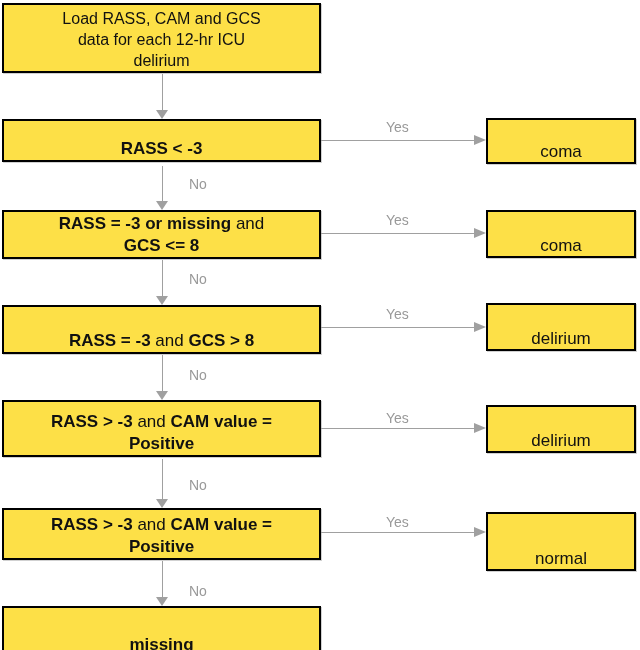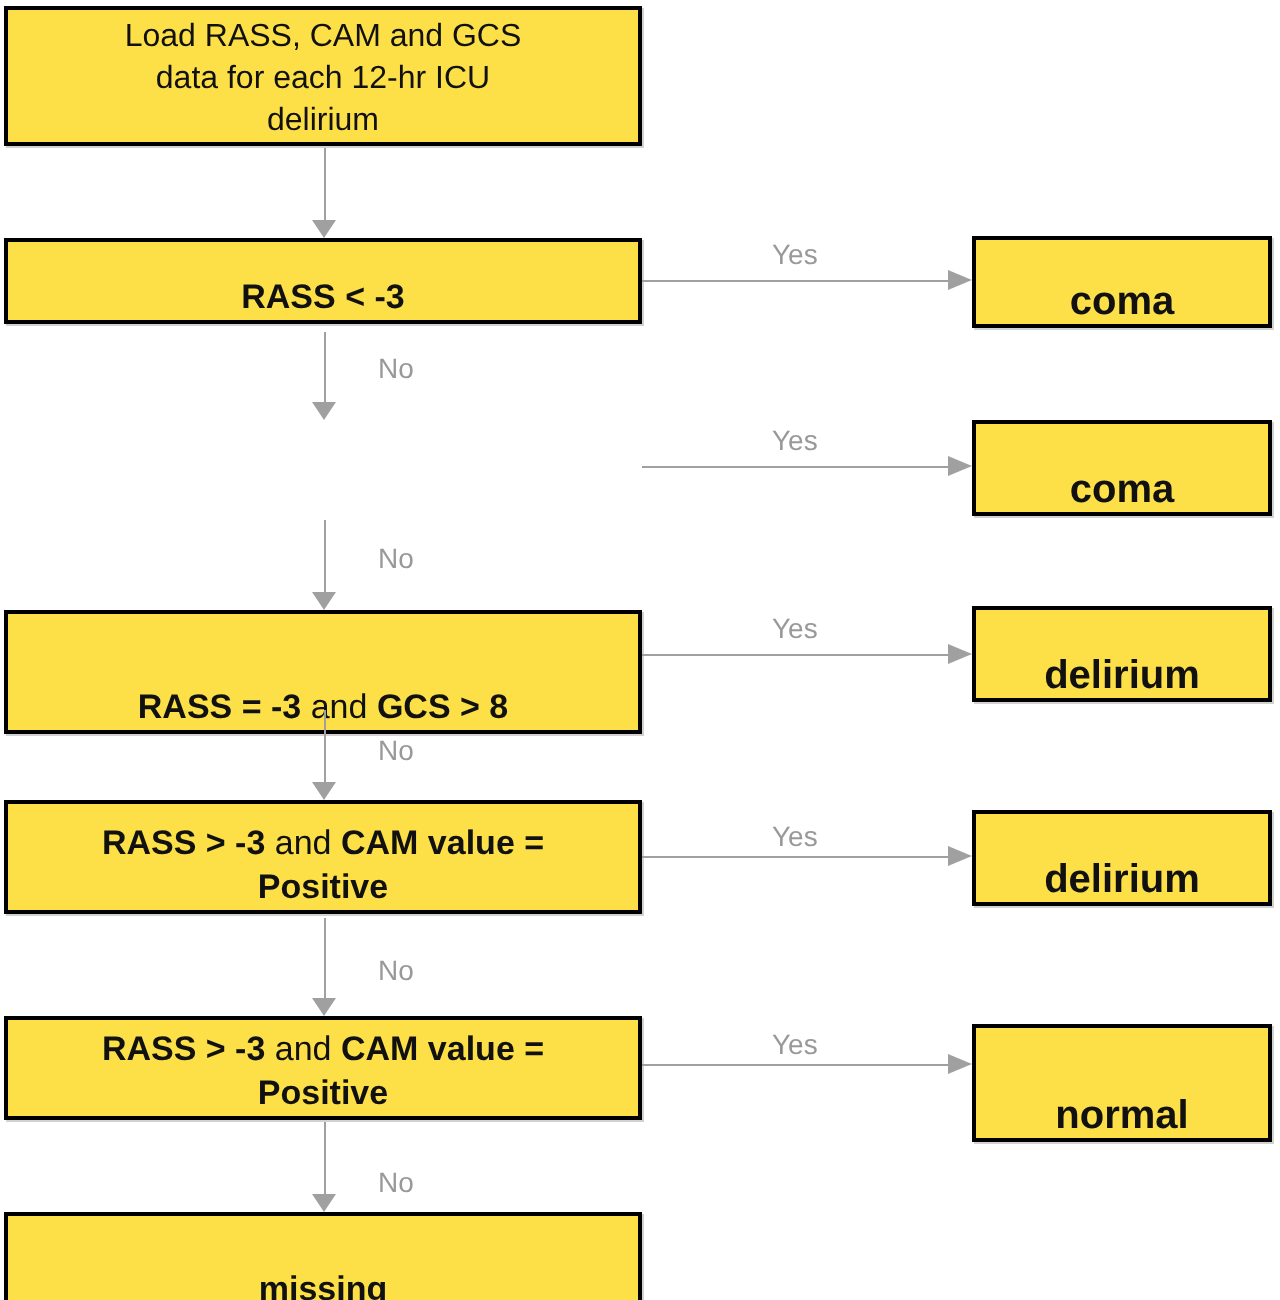--- a/index.html
+++ b/index.html
@@ -26,21 +26,21 @@
     align-items:center;justify-content:flex-end;
     text-align:center;
     font-size:16px;line-height:21px;
     color:var(--text);
     box-shadow:1px 1px 0 rgba(0,0,0,0.18);
   }
   .node.leftcol{left:2px;width:319px;}
   .node.rightcol{left:486px;width:150px;}
   .node.decision, .node.terminal{font-size:17px;line-height:22px;}
   .b{font-weight:700;}
-  .outcome-text{font-weight:700;font-size:20px;}
+  .outcome-text{font-weight:400;font-size:17px;}
   
   .vline{position:absolute;left:162px;width:1px;background:var(--arrow);}
   .vhead{
     position:absolute;left:156px;width:0;height:0;
     border-left:6px solid transparent;border-right:6px solid transparent;
     border-top:9px solid var(--arrow);
   }
   .hline{position:absolute;left:321px;width:153px;height:1px;background:var(--arrow);}
   .hhead{
     position:absolute;left:474px;width:0;height:0;
@@ -63,22 +63,26 @@
   <div class="node leftcol start" style="top:3px;height:70px;">
       <div><span>Load RASS, CAM and GCS</span></div>
       <div><span>data for each 12-hr ICU</span></div>
       <div><span>delirium</span></div>
     </div>
 
   <div class="node leftcol decision" style="top:119px;height:43px;">
       <div><span class="b">RASS &lt; -3</span></div>
     </div>
 
+  <div class="node leftcol decision" style="top:210px;height:49px;">
+      <div><span class="b">RASS = -3 or missing</span><span> and</span></div>
+      <div><span class="b">GCS &lt;= 8</span></div>
+    </div>
 
-  <div class="node leftcol decision" style="top:305px;height:62px;">
+  <div class="node leftcol decision" style="top:305px;height:49px;">
       <div><span class="b">RASS = -3</span><span> and </span><span class="b">GCS &gt; 8</span></div>
     </div>
 
   <div class="node leftcol decision" style="top:400px;height:57px;">
       <div><span class="b">RASS &gt; -3</span><span> and </span><span class="b">CAM value =</span></div>
       <div><span class="b">Positive</span></div>
     </div>
 
   <div class="node leftcol decision" style="top:508px;height:52px;">
       <div><span class="b">RASS &gt; -3</span><span> and </span><span class="b">CAM value =</span></div>

